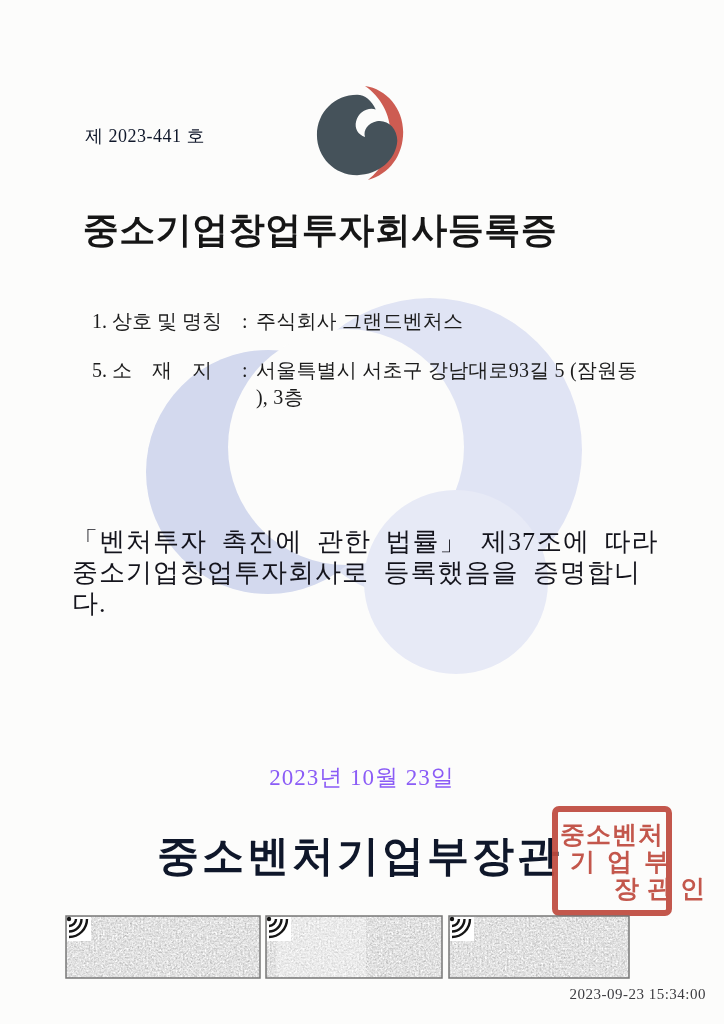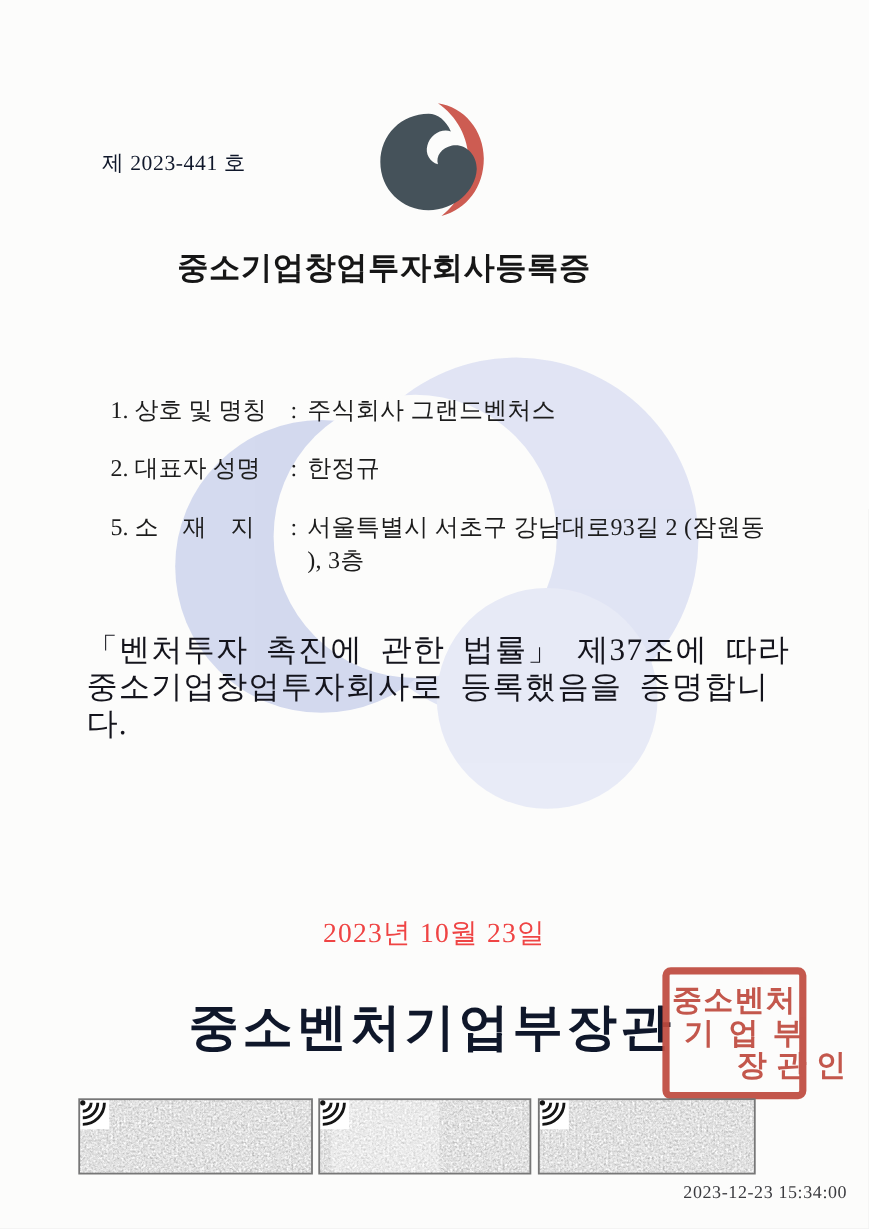--- a/index.html
+++ b/index.html
@@ -15,36 +15,36 @@
   .abs{position:absolute;}
   .doc-number{
     left:85px;top:124px;
     font-size:18px;letter-spacing:.5px;color:#0f172a;
     white-space:pre;
   }
   .emblem{left:314px;top:84px;width:98px;height:98px;}
   .cert-title{
     left:0;top:206px;width:640px;
     text-align:center;
-    font-size:26px;font-weight:bold;color:#161616;
+    font-size:36px;font-weight:bold;color:#161616;
     letter-spacing:0.5px;white-space:pre;
   }
-  .fields{left:92px;top:308px;width:580px;margin-top:21px;}
+  .fields{left:92px;top:308px;width:580px;}
   .field-row{position:relative;margin-bottom:22px;font-size:20px;line-height:27px;}
   .field-label{display:inline-block;width:150px;white-space:pre;vertical-align:top;}
   .field-colon{display:inline-block;width:14px;vertical-align:top;}
   .field-value{display:inline-block;width:400px;white-space:pre-wrap;vertical-align:top;letter-spacing:.2px;}
   .body-text{
     left:72px;top:526px;width:600px;
     font-size:26px;line-height:31px;color:#14141c;
     letter-spacing:1px;word-spacing:7px;white-space:pre-line;
   }
   .issue-date{
     left:0;top:762px;width:724px;text-align:center;
-    font-size:23px;letter-spacing:1px;color:#ef4444;white-space:pre;
+    font-size:23px;letter-spacing:1px;color:#8b5cf6;white-space:pre;
   }
   .issuer{
     left:157px;top:828px;
     font-size:42px;font-weight:bold;color:#0f172a;
     letter-spacing:3px;white-space:pre;
   }
   .seal{
     left:552px;top:806px;width:104px;height:92px;
     border:6px solid #bf4a3e;border-radius:7px;
     display:flex;flex-direction:column;justify-content:center;
@@ -86,24 +86,21 @@
     <path fill="#45525a" d="M44,11 C21,11 3,29 3,52 C3,75 21,93 44,93 C66,93 84,77 85,58 C85,45 75,36 64,38 C55,40 50,47 52,54 C45,52 41,45 43,38 C45,29 55,23 63,26 C59,17 52,11 44,11 Z"></path>
   </svg>
 
   <div class="abs cert-title">중소기업창업투자회사등록증</div>
 
   <div class="abs fields">
     <div class="field-row">
       <span class="field-label">1. 상호 및 명칭</span><span class="field-colon">:</span><span class="field-value">주식회사 그랜드벤처스</span>
     </div>
     <div class="field-row">
-      <span class="field-label">2. 대표자 성명</span><span class="field-colon">:</span><span class="field-value">한정규</span>
-    </div>
-    <div class="field-row">
-      <span class="field-label">5. 소    재    지</span><span class="field-colon">:</span><span class="field-value">서울특별시 서초구 강남대로93길 2 (잠원동
+      <span class="field-label">5. 소    재    지</span><span class="field-colon">:</span><span class="field-value">서울특별시 서초구 강남대로93길 5 (잠원동
 ), 3층</span>
     </div>
   </div>
 
   <div class="abs body-text">「벤처투자 촉진에 관한 법률」  제37조에 따라
 중소기업창업투자회사로 등록했음을 증명합니다.</div>
 
   <div class="abs issue-date">2023년 10월 23일</div>
 
   <div class="abs issuer">중소벤처기업부장관</div>
@@ -153,15 +150,15 @@
       <rect x="390" y="7" width="24" height="24" fill="#ffffff"></rect>
       <g stroke="#151515" fill="none" stroke-width="2.4">
         <circle cx="392" cy="9" r="2.2" fill="#151515" stroke="none"></circle>
         <path d="M392,16 A7,7 0 0 0 399,9"></path>
         <path d="M392,21.5 A12.5,12.5 0 0 0 404.5,9"></path>
         <path d="M392,27 A18,18 0 0 0 410,9"></path>
       </g>
     </g>
   </svg>
 
-  <div class="abs scan-timestamp">2023-12-23 15:34:00</div>
+  <div class="abs scan-timestamp">2023-09-23 15:34:00</div>
 
 </div>
 
 </body></html>

